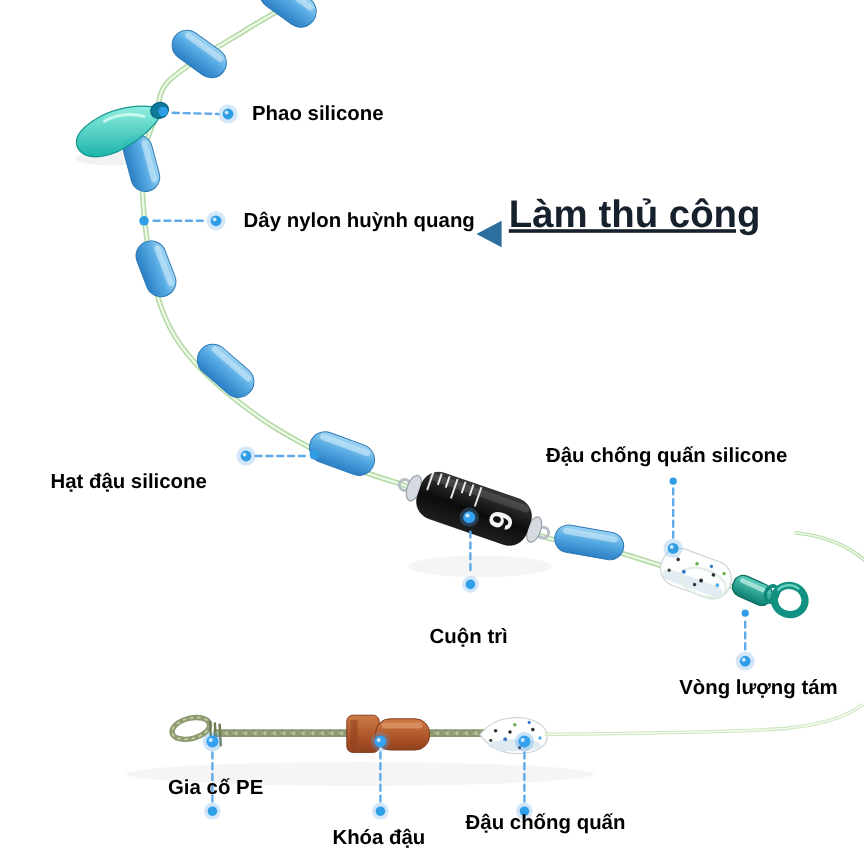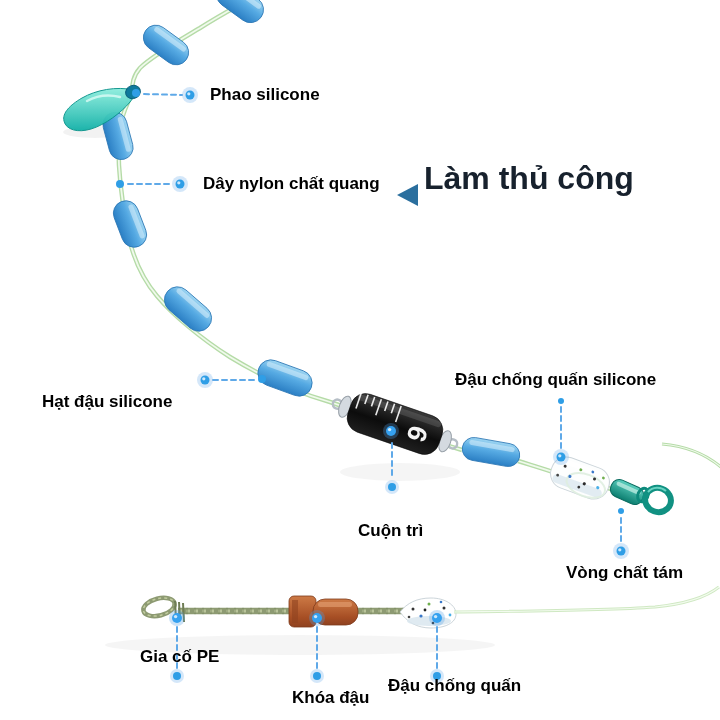--- a/index.html
+++ b/index.html
@@ -1,21 +1,21 @@
 <!DOCTYPE html>
 <html><head>
 <meta charset="utf-8">
 <style>
   html,body{margin:0;padding:0;background:#fff;}
   #stage{position:relative;width:720px;height:720px;background:#ffffff;overflow:hidden;
          font-family:"Liberation Sans",sans-serif;}
   #rig-svg{position:absolute;left:0;top:0;}
   .lbl{position:absolute;font:600 17px/20px "Liberation Sans",sans-serif;color:#000000;white-space:nowrap;}
   .heading{position:absolute;left:424px;top:160px;}
-  .heading .title{font:600 32px/36px "Liberation Sans",sans-serif;color:#17212d;white-space:nowrap;}
+  .heading .title{font:600 32px/36px "Liberation Sans",sans-serif;color:#17212d;white-space:nowrap;text-decoration:underline;}
   .heading .subtitle{font:400 17px/21px "Liberation Sans",sans-serif;color:#333c46;white-space:nowrap;margin-top:2px;}
   .tri-left{position:absolute;left:397px;top:184px;width:0;height:0;
             border-top:11px solid transparent;border-bottom:11px solid transparent;
             border-right:21px solid #2b6f9e;}
 </style>
 </head>
 <body>
 
 <div id="stage">
 
@@ -265,27 +265,27 @@
           <circle cx="437" cy="618" r="5" fill="#35a1f0"></circle>
           <circle cx="435.6" cy="616.6" r="1.7" fill="#cde8fb"></circle>
       <path d="M 437,627 L 437,669" stroke="#5fa9e8" stroke-width="2" stroke-dasharray="5 4" fill="none"></path>
       <circle cx="437" cy="676" r="7" fill="rgba(82,160,230,0.25)"></circle>
           <circle cx="437" cy="676" r="4" fill="#2f9ee6"></circle>
     </g>
   </g>
 </svg>
 
 <div class="lbl" style="left:210px;top:85px;">Phao silicone</div>
-<div class="lbl" style="left:203px;top:174px;">Dây nylon chất quang</div>
+<div class="lbl" style="left:203px;top:174px;">Dây nylon huỳnh quang</div>
 <div class="lbl" style="left:455px;top:370px;">Đậu chống quấn silicone</div>
 <div class="lbl" style="left:42px;top:392px;">Hạt đậu silicone</div>
 <div class="lbl" style="left:358px;top:503px;margin-top:18px;">Cuộn trì</div>
-<div class="lbl" style="left:566px;top:563px;">Vòng chất tám</div>
+<div class="lbl" style="left:566px;top:563px;">Vòng lượng tám</div>
 <div class="lbl" style="left:140px;top:647px;">Gia cố PE</div>
-<div class="lbl" style="left:292px;top:688px;">Khóa đậu</div>
+<div class="lbl" style="left:277px;top:688px;">Khóa đậu</div>
 <div class="lbl" style="left:388px;top:676px;">Đậu chống quấn</div>
 
 <div class="tri-left"></div>
 <div class="heading">
   <div class="title">Làm thủ công</div>
 </div>
 
 </div>
 
 </body></html>

